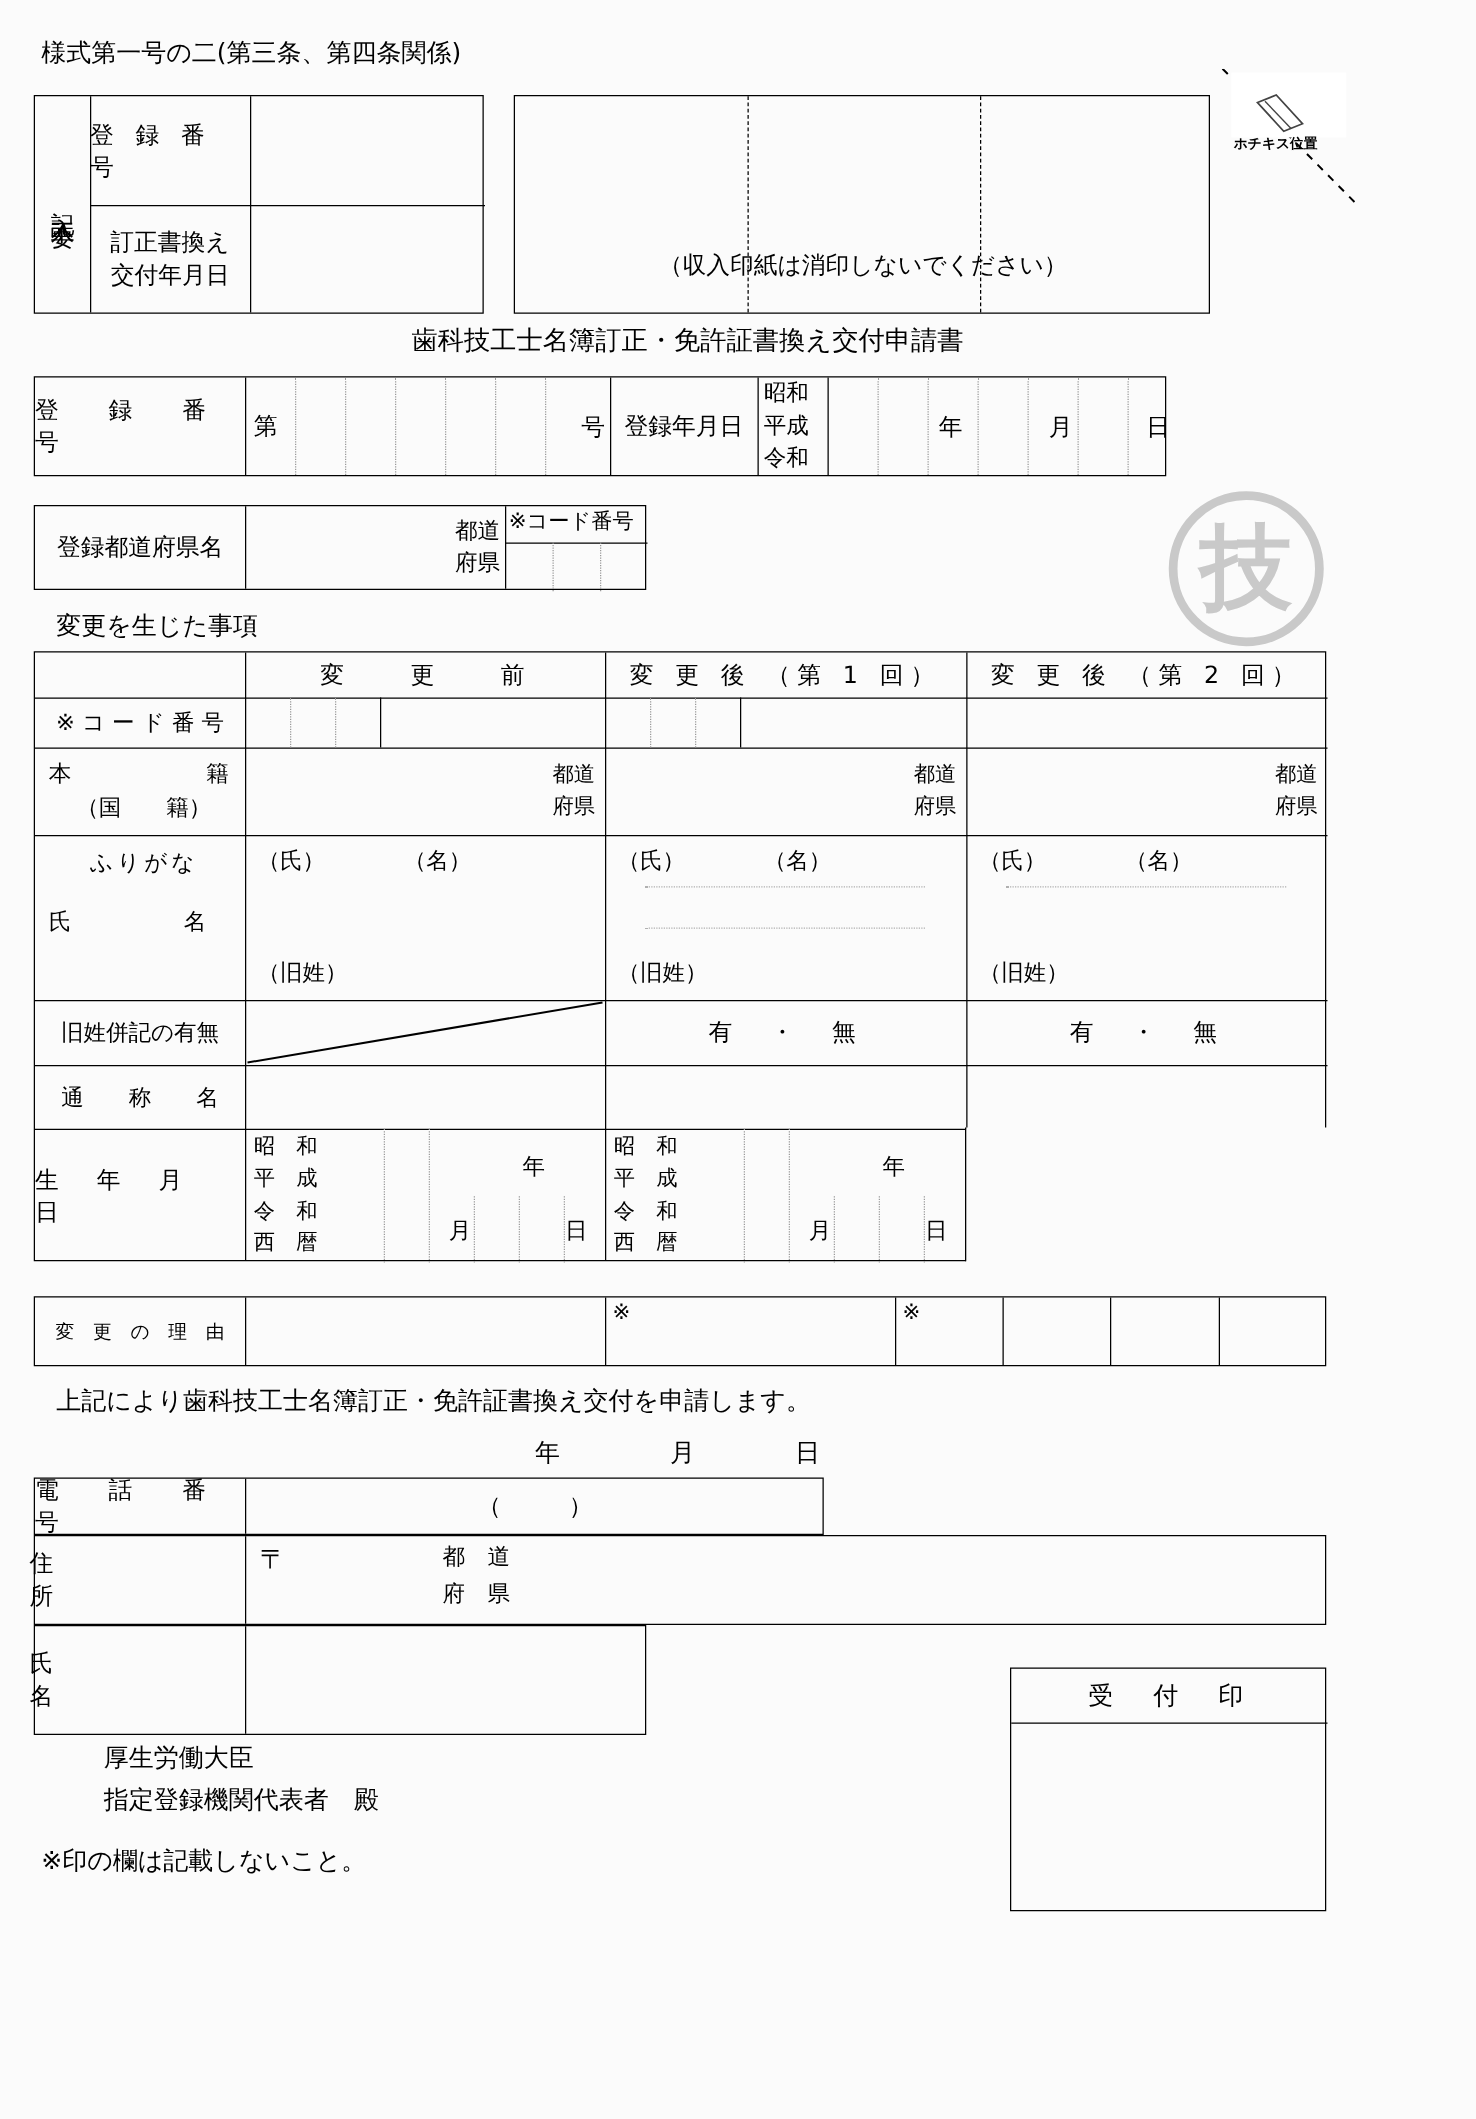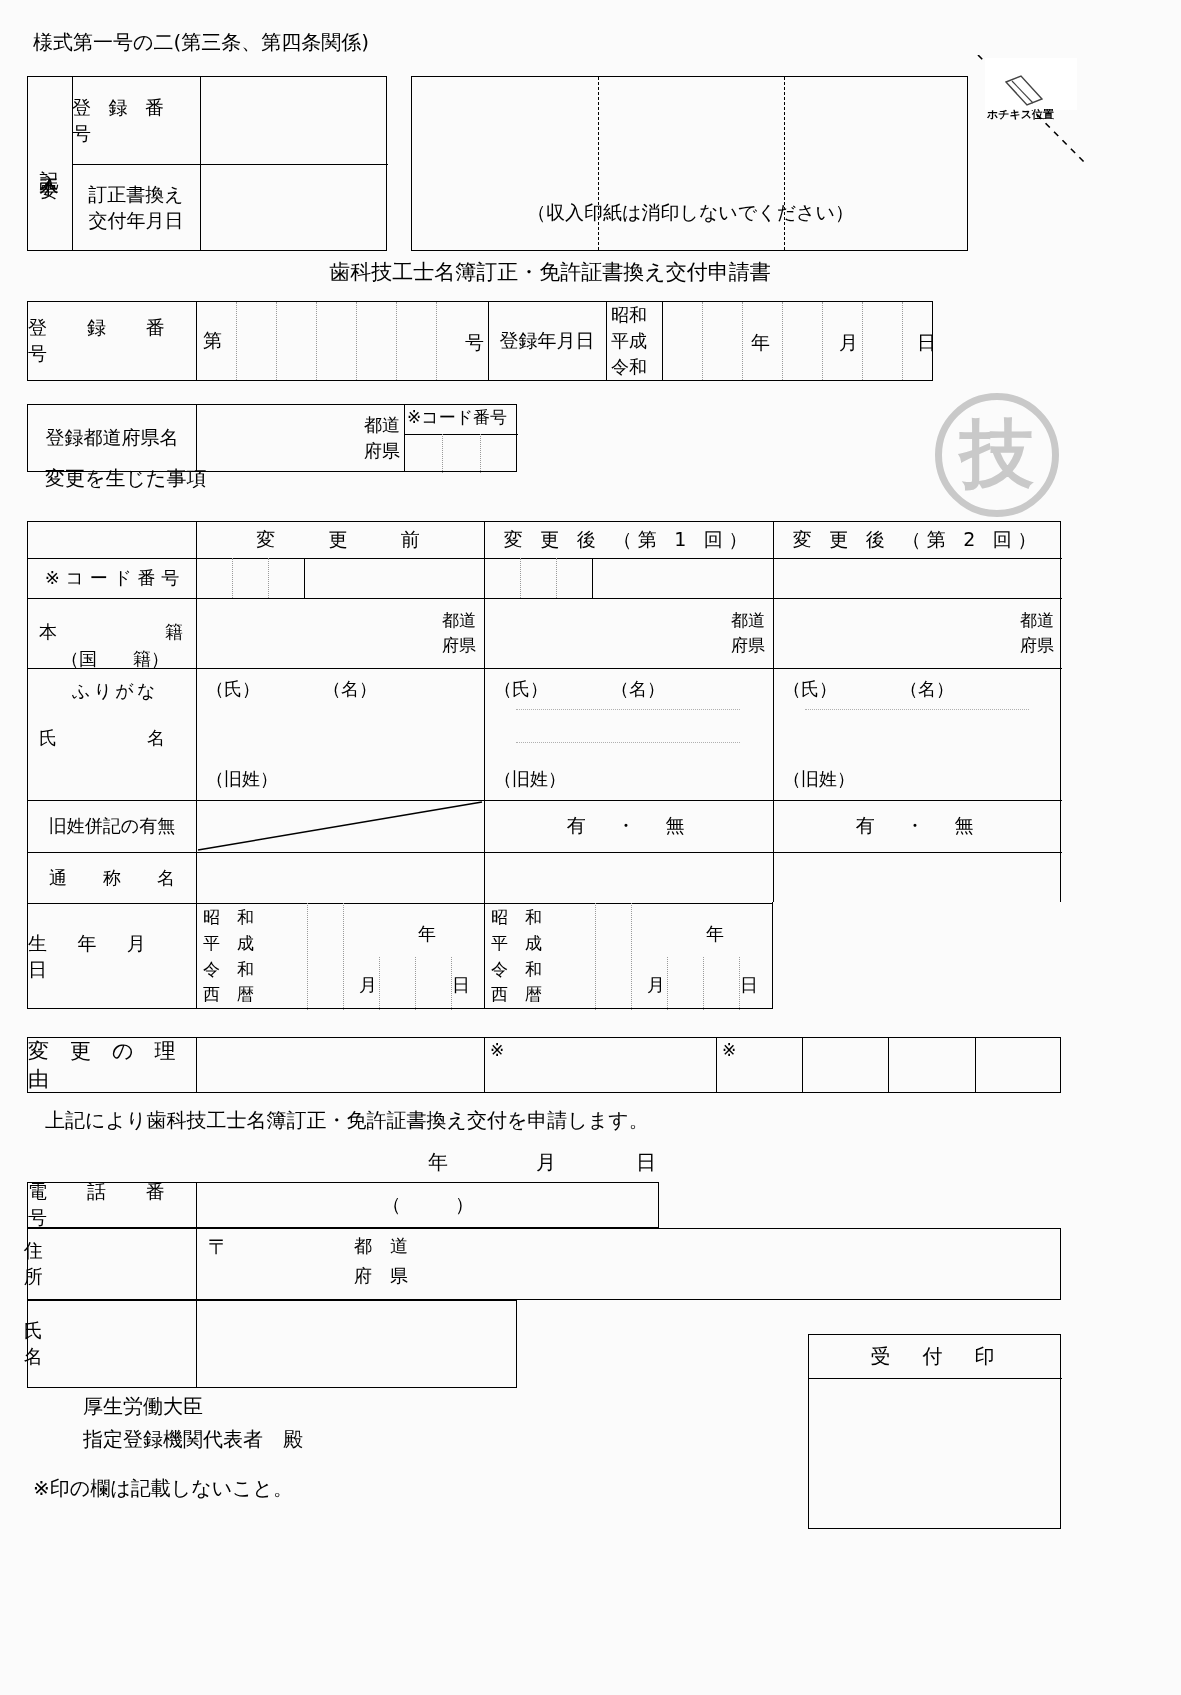--- a/index.html
+++ b/index.html
@@ -136,21 +136,21 @@
 
     <div class="abs" style="left:376px;top:0;width:114px;height:100%;">
       <div class="t" style="left:3px;top:4px;font-size:17px;">※コード番号</div>
       <div class="hline" style="left:0;top:29px;width:114px;"></div>
       <div class="abs" style="left:0;top:29px;width:114px;height:39px;"></div>
       <div class="dot-v" style="left:38px;top:29px;height:39px;"></div>
       <div class="dot-v" style="left:76px;top:29px;height:39px;"></div>
     </div>
   </div>
 
-  <div class="t" style="left:45px;top:468px;font-size:20px;">変更を生じた事項</div>
+  <div class="t" style="left:45px;top:490px;font-size:20px;">変更を生じた事項</div>
 
   <div class="bx abs" style="left:27px;top:521px;width:1034px;height:488px;">
 
     <div class="vline" style="left:168px;top:0;height:100%;"></div>
     <div class="vline" style="left:456px;top:0;height:100%;"></div>
     <div class="vline" style="left:745px;top:0;height:100%;"></div>
 
     <div class="hline" style="left:0;top:36px;width:1034px;"></div>
     <div class="abs ctr" style="left:168px;top:0;width:288px;height:36px;padding-left:13px;">
       <span class="sp3" style="font-size:19px;">変　更　前</span>
@@ -170,21 +170,21 @@
     <div class="dot-v" style="left:204px;top:36px;height:40px;"></div>
     <div class="dot-v" style="left:240px;top:36px;height:40px;"></div>
     <div class="vline" style="left:276px;top:36px;height:40px;"></div>
     <div class="abs" style="left:456px;top:36px;width:289px;height:40px;"></div>
     <div class="dot-v" style="left:492px;top:36px;height:40px;"></div>
     <div class="dot-v" style="left:528px;top:36px;height:40px;"></div>
     <div class="vline" style="left:564px;top:36px;height:40px;"></div>
     <div class="abs" style="left:745px;top:36px;width:289px;height:40px;"></div>
 
     <div class="hline" style="left:0;top:146px;width:1034px;"></div>
-    <div class="abs" style="left:0;top:76px;width:168px;height:70px;display:flex;flex-direction:column;justify-content:center;margin-top:12px;">
+    <div class="abs" style="left:0;top:76px;width:168px;height:70px;display:flex;flex-direction:column;justify-content:center;">
       <span style="font-size:18px;line-height:1.5;padding-left:11px;">本　　　　　　籍</span>
       <span style="font-size:18px;line-height:1.5;padding-left:33px;">（国　　籍）</span>
     </div>
     <div class="abs" style="left:168px;top:76px;width:288px;height:70px;"></div>
     <div class="abs" style="left:414px;top:76px;width:42px;height:70px;display:flex;flex-direction:column;justify-content:center;">
       <span style="font-size:17px;line-height:1.5;">都道</span>
       <span style="font-size:17px;line-height:1.5;">府県</span>
     </div>
     <div class="abs" style="left:456px;top:76px;width:289px;height:70px;"></div>
     <div class="abs" style="left:703px;top:76px;width:42px;height:70px;display:flex;flex-direction:column;justify-content:center;">
@@ -287,21 +287,21 @@
     </div>
 
     <div class="abs" style="left:745px;top:381px;width:289px;height:107px;background:#fbfbfb;"></div>
   </div>
 
   <div class="abs" style="left:773px;top:902px;width:290px;height:110px;background:#fbfbfb;"></div>
   <div class="vline" style="left:772px;top:902px;height:107px;"></div>
 
   <div class="bx abs" style="left:27px;top:1037px;width:1034px;height:56px;">
     <div class="abs ctr" style="left:0;top:0;width:168px;height:100%;">
-      <span style="font-size:21px;">変　更　の　理　由</span>
+      <span style="font-size:15px;">変　更　の　理　由</span>
     </div>
     <div class="vline" style="left:168px;top:0;height:100%;"></div>
     <div class="abs" style="left:168px;top:0;width:288px;height:100%;"></div>
     <div class="vline" style="left:456px;top:0;height:100%;"></div>
     <div class="abs" style="left:456px;top:0;width:232px;height:100%;">
       <span class="t" style="left:6px;top:4px;font-size:17px;">※</span>
     </div>
     <div class="vline" style="left:688px;top:0;height:100%;"></div>
     <div class="abs" style="left:688px;top:0;width:86px;height:100%;">
       <span class="t" style="left:6px;top:4px;font-size:17px;">※</span>

